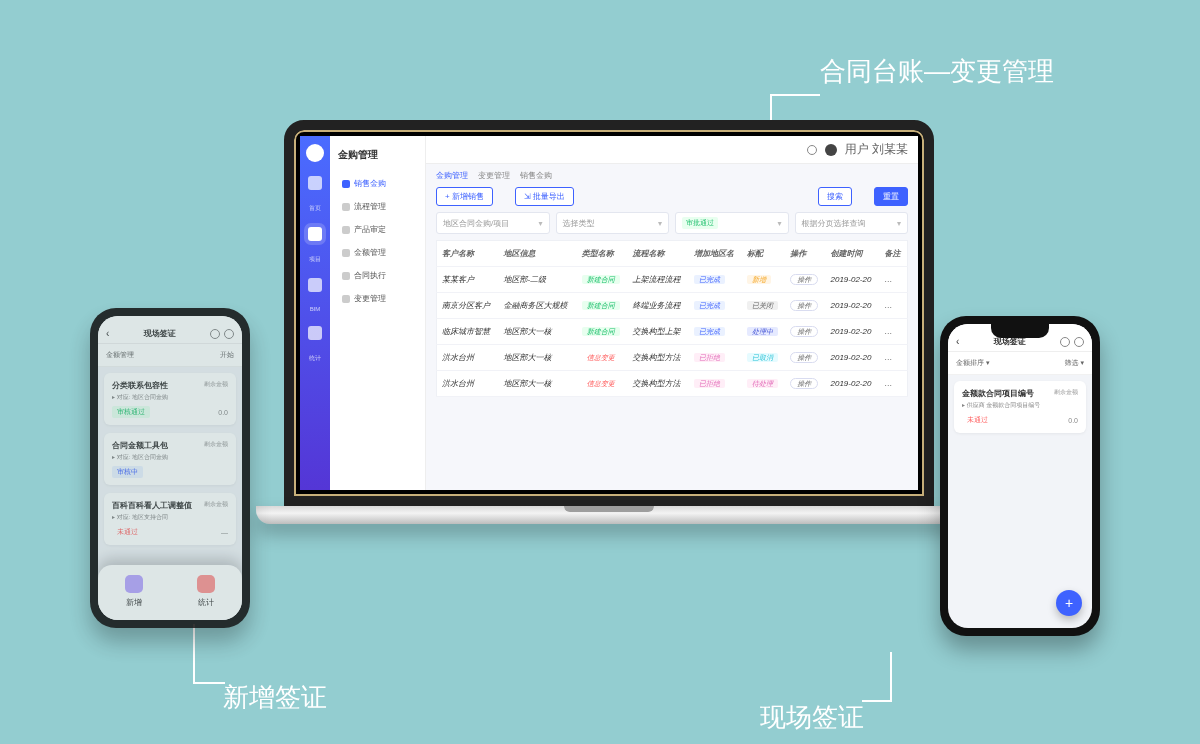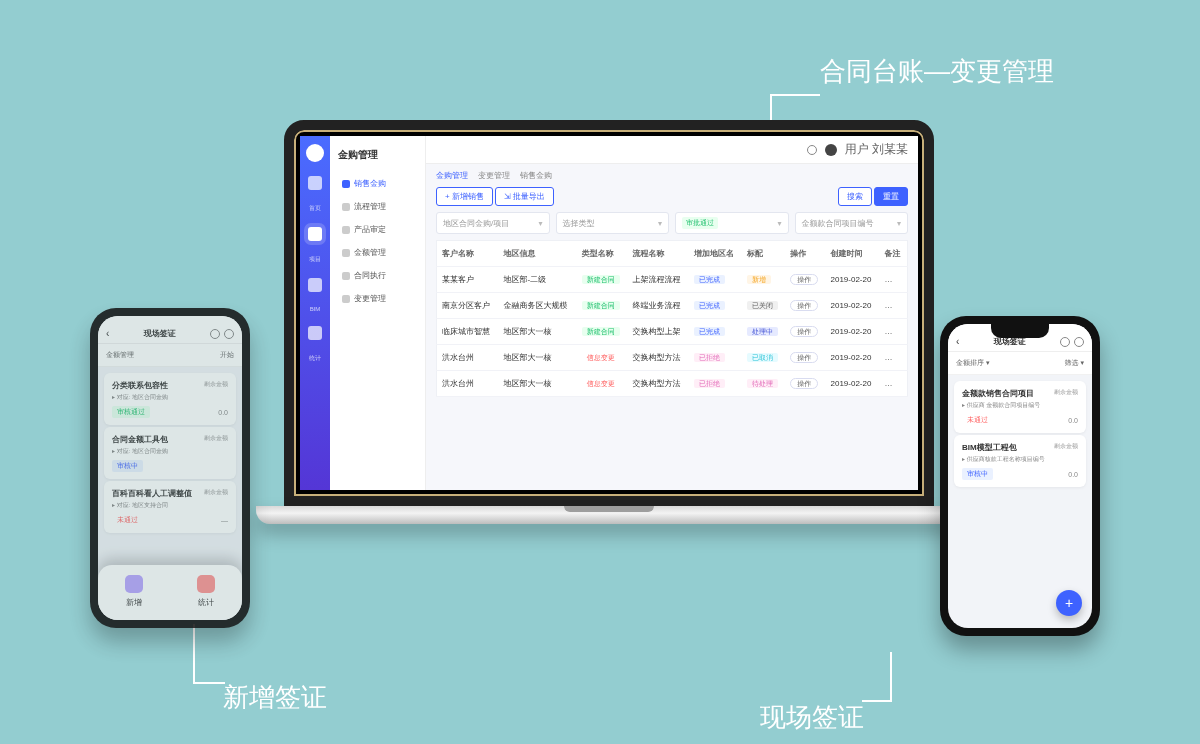--- a/index.html
+++ b/index.html
@@ -103,38 +103,38 @@
   .navitem.active .bullet { background:#3e62ff; }
 
   .main {
     flex:1; background:#f6f7fb; display:flex; flex-direction:column;
   }
   .topbar { height:28px; display:flex; align-items:center; justify-content:flex-end; gap:8px; padding:0 10px; background:#fff; border-bottom:1px solid #eee; font-size:12px; color:#666;}
   .topbar .avatar{width:12px;height:12px;border-radius:50%;background:#444;}
   .topbar .bell{width:10px;height:10px;border-radius:50%;border:1px solid #888;}
   .crumb { padding:6px 10px; font-size:8px; color:#888; display:flex; gap:10px;}
   .crumb .cur{color:#3e62ff;}
-  .actions { padding:0 10px 6px; display:flex; gap:2px; align-items:center;}
+  .actions { padding:0 10px 6px; display:flex; gap:22px; align-items:center;}
   .btn {
     border:1px solid #3e62ff; color:#3e62ff; background:#fff;
     font-size:8px; padding:3px 8px; border-radius:3px;
   }
   .btn.solid { background:#3e62ff; color:#fff; }
   .filters { padding:0 10px 6px; display:flex; gap:6px;}
   .sel {
     flex:1; max-width:120px; background:#fff; border:1px solid #e3e6ef;
     font-size:8px; color:#999; padding:4px 6px; border-radius:3px;
     display:flex; justify-content:space-between; align-items:center;
   }
   .sel .badge { background:#e8ffef; color:#1bbf6b; font-size:7px; padding:1px 4px; border-radius:2px;}
   .chev { font-size:8px; color:#bbb;}
 
   table.grid {
     margin:0 10px; background:#fff; border:1px solid #eef0f5;
-    border-collapse:collapse; font-size:8px; width:calc(100% - 20px);
+    border-collapse:collapse; font-size:8px; width:calc(100% - 20px);font-style:italic;
   }
   .grid th, .grid td { padding:7px 5px; border-bottom:1px solid #f1f2f7; text-align:left; white-space:nowrap; overflow:hidden; text-overflow:ellipsis;}
   .grid th { color:#666; font-weight:600; }
   .tag { padding:1px 5px; border-radius:2px; font-size:7px;}
   .tag.green{background:#e8ffef;color:#1bbf6b;}
   .tag.blue {background:#eaf1ff;color:#3e62ff;}
   .tag.red  {color:#ff5c5c;}
   .tag.teal {background:#e6fbff;color:#2cc3d6;}
   .tag.orange{background:#fff5e6;color:#f5a623;}
   .tag.pink{background:#ffeef7;color:#e26ab8;}
@@ -157,21 +157,21 @@
   .phone-screen {
     width:100%; height:100%; background:#f2f4f8; border-radius:20px; overflow:hidden;
     display:flex; flex-direction:column; font-size:8px; color:#333;
   }
   .notch{ position:absolute; left:50%; transform:translateX(-50%); top:8px; width:58px; height:14px; background:#111; border-bottom-left-radius:10px; border-bottom-right-radius:10px;}
   .ph-head{ height:28px; background:#fff; display:flex; align-items:flex-end; justify-content:space-between; padding:0 8px 4px; border-bottom:1px solid #eee;}
   .ph-head .title{font-weight:600;}
   .ph-head .ricon{width:10px;height:10px;border-radius:50%;border:1px solid #888;}
   .ph-back{font-size:10px;}
   .ph-sub{ background:#fff; padding:6px 8px; display:flex; justify-content:space-between; font-size:7px; color:#666; border-bottom:1px solid #f1f1f1;}
-  .ph-list{ padding:6px; display:flex; flex-direction:column; gap:2px; position:relative; flex:1;}
+  .ph-list{ padding:6px; display:flex; flex-direction:column; gap:8px; position:relative; flex:1;}
   .card{ background:#fff; border-radius:6px; padding:7px 8px; box-shadow:0 1px 3px rgba(0,0,0,.06);}
   .card .ct{font-weight:600; font-size:8px; display:flex; justify-content:space-between;}
   .card .cs{font-size:6px; color:#888; margin-top:2px;}
   .card .cf{display:flex; justify-content:space-between; align-items:center; margin-top:4px;}
   .phone.left .phone-screen{filter:brightness(.92);}
   .sheet{
     position:absolute; left:0; right:0; bottom:0; background:#fff; border-top-left-radius:14px; border-top-right-radius:14px;
     padding:10px 0 12px; box-shadow:0 -6px 14px rgba(0,0,0,.2);
     display:flex; justify-content:space-around;
   }
@@ -268,21 +268,21 @@
             </div>
           <div class="sel">
               <span>选择类型</span>
               <span class="chev">▾</span>
             </div>
           <div class="sel">
               <span class="badge">审批通过</span>
               <span class="chev">▾</span>
             </div>
           <div class="sel">
-              <span>金额款合同项目编号</span>
+              <span>根据分页选择查询</span>
               <span class="chev">▾</span>
             </div>
         </div>
         <table class="grid">
           <thead>
               <tr id="thead-row">
                 <th>客户名称</th>
                 <th>地区信息</th>
                 <th>类型名称</th>
                 <th>流程名称</th>
@@ -432,36 +432,25 @@
         <span class="ricon"></span>
       </span>
     </div>
     <div class="ph-sub">
       <span>金额排序 ▾</span>
       <span>筛选 ▾</span>
     </div>
     <div class="ph-list" id="phr-list">
         <div class="card">
           <div class="ct">
-            <span>金额款销售合同项目</span>
+            <span>金额款合同项目编号</span>
             <span style="font-weight:400;color:#999;font-size:6px">剩余金额</span>
           </div>
           <div class="cs">▸ 供应商 金额款合同项目编号</div>
           <div class="cf">
             <span class="tag red">未通过</span>
             <span style="font-size:7px;color:#888">0.0</span>
           </div>
         </div>
-        <div class="card">
-          <div class="ct">
-            <span>BIM模型工程包</span>
-            <span style="font-weight:400;color:#999;font-size:6px">剩余金额</span>
-          </div>
-          <div class="cs">▸ 供应商核款工程名称项目编号</div>
-          <div class="cf">
-            <span class="tag blue">审核中</span>
-            <span style="font-size:7px;color:#888">0.0</span>
-          </div>
-        </div>
         <div class="fab">+</div>
     </div>
   </div>
 </div>
 
 </body></html>

